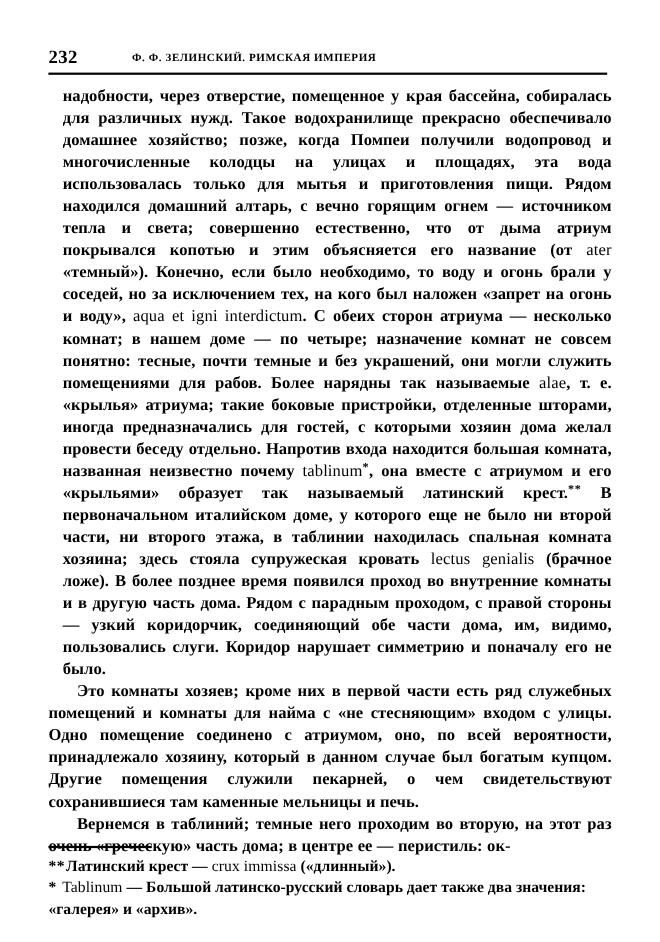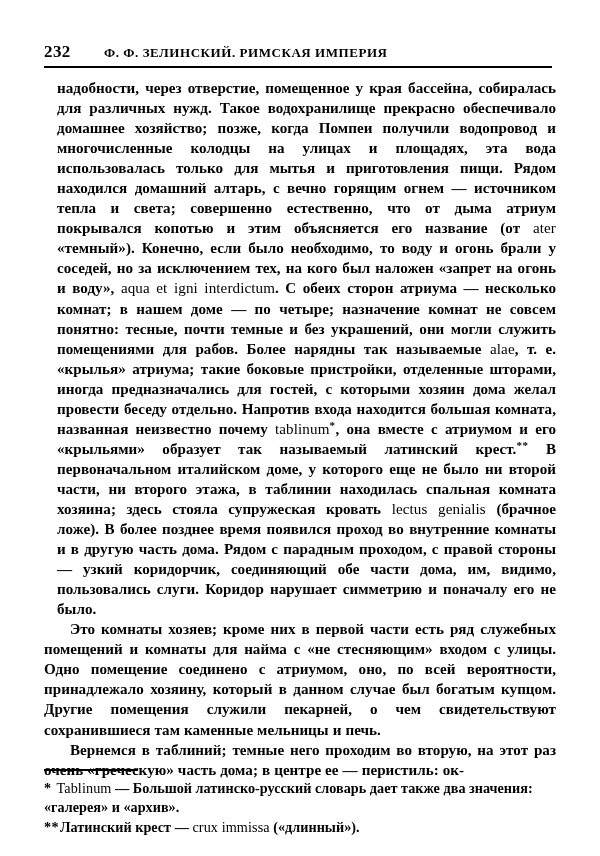--- a/index.html
+++ b/index.html
@@ -36,24 +36,24 @@
     position: absolute;
     left: 0;
     top: 0;
     font-weight: bold;
     font-size: 17px;
     letter-spacing: 0.4px;
     line-height: 20px;
   }
   .head-title {
     position: absolute;
-    left: 60px;
+    left: 76px;
     top: 1px;
     font-weight: bold;
-    font-size: 13px;
+    font-size: 10px;
     letter-spacing: 0.55px;
     line-height: 20px;
     white-space: nowrap;
   }
   .head-rule {
     position: absolute;
     left: 44px;
     top: 66px;
     width: 508px;
     height: 2px;
@@ -139,17 +139,17 @@
 
   <div class="body-block">
     <p class="first"><span>надобности, через отверстие, помещенное у края бассейна, собиралась для различных нужд. Такое водохранилище прекрасно обеспечивало домашнее хозяйство; позже, когда Помпеи получили водопровод и многочисленные колодцы на улицах и площадях, эта вода использовалась только для мытья и приготовления пищи. Рядом находился домашний алтарь, с вечно горящим огнем — источником тепла и света; совершенно естественно, что от дыма атриум покрывался копотью и этим объясняется его название (от </span><span class="lat">ater</span><span> «темный»). Конечно, если было необходимо, то воду и огонь брали у соседей, но за исключением тех, на кого был наложен «запрет на огонь и воду», </span><span class="lat">aqua et igni interdictum</span><span>. С обеих сторон атриума — несколько комнат; в нашем доме — по четыре; назначение комнат не совсем понятно: тесные, почти темные и без украшений, они могли служить помещениями для рабов. Более нарядны так называемые </span><span class="lat">alae</span><span>, т. е. «крылья» атриума; такие боковые пристройки, отделенные шторами, иногда предназначались для гостей, с которыми хозяин дома желал провести беседу отдельно. Напротив входа находится большая комната, названная неизвестно почему </span><span class="lat">tablinum</span><sup class="fn">*</sup><span>, она вместе с атриумом и его «крыльями» образует так называемый латинский крест.</span><sup class="fn">**</sup><span> В первоначальном италийском доме, у которого еще не было ни второй части, ни второго этажа, в таблинии находилась спальная комната хозяина; здесь стояла супружеская кровать </span><span class="lat">lectus genialis</span><span> (брачное ложе). В более позднее время появился проход во внутренние комнаты и в другую часть дома. Рядом с парадным проходом, с правой стороны — узкий коридорчик, соединяющий обе части дома, им, видимо, пользовались слуги. Коридор нарушает симметрию и поначалу его не было.</span></p>
     <p>Это комнаты хозяев; кроме них в первой части есть ряд служебных помещений и комнаты для найма с «не стесняющим» входом с улицы. Одно помещение соединено с атриумом, оно, по всей вероятности, принадлежало хозяину, который в данном случае был богатым купцом. Другие помещения служили пекарней, о чем свидетельствуют сохранившиеся там каменные мельницы и печь.</p>
     <p>Вернемся в таблиний; темные него проходим во вторую, на этот раз очень «греческую» часть дома; в центре ее — перистиль: ок-</p>
   </div>
 
   <div class="fn-rule"></div>
 
   <div class="footnotes">
+    <p><span class="fn-mark two">**</span><span>Латинский крест — </span><span class="lat">crux immissa</span><span> («длинный»).</span></p>
     <p><span class="fn-mark one">*</span><span class="lat">Tablinum</span><span> — Большой латинско-русский словарь дает также два значения: «галерея» и «архив».</span></p>
-    <p><span class="fn-mark two">**</span><span>Латинский крест — </span><span class="lat">crux immissa</span><span> («длинный»).</span></p>
   </div>
 
 </div>
 
 </body></html>

